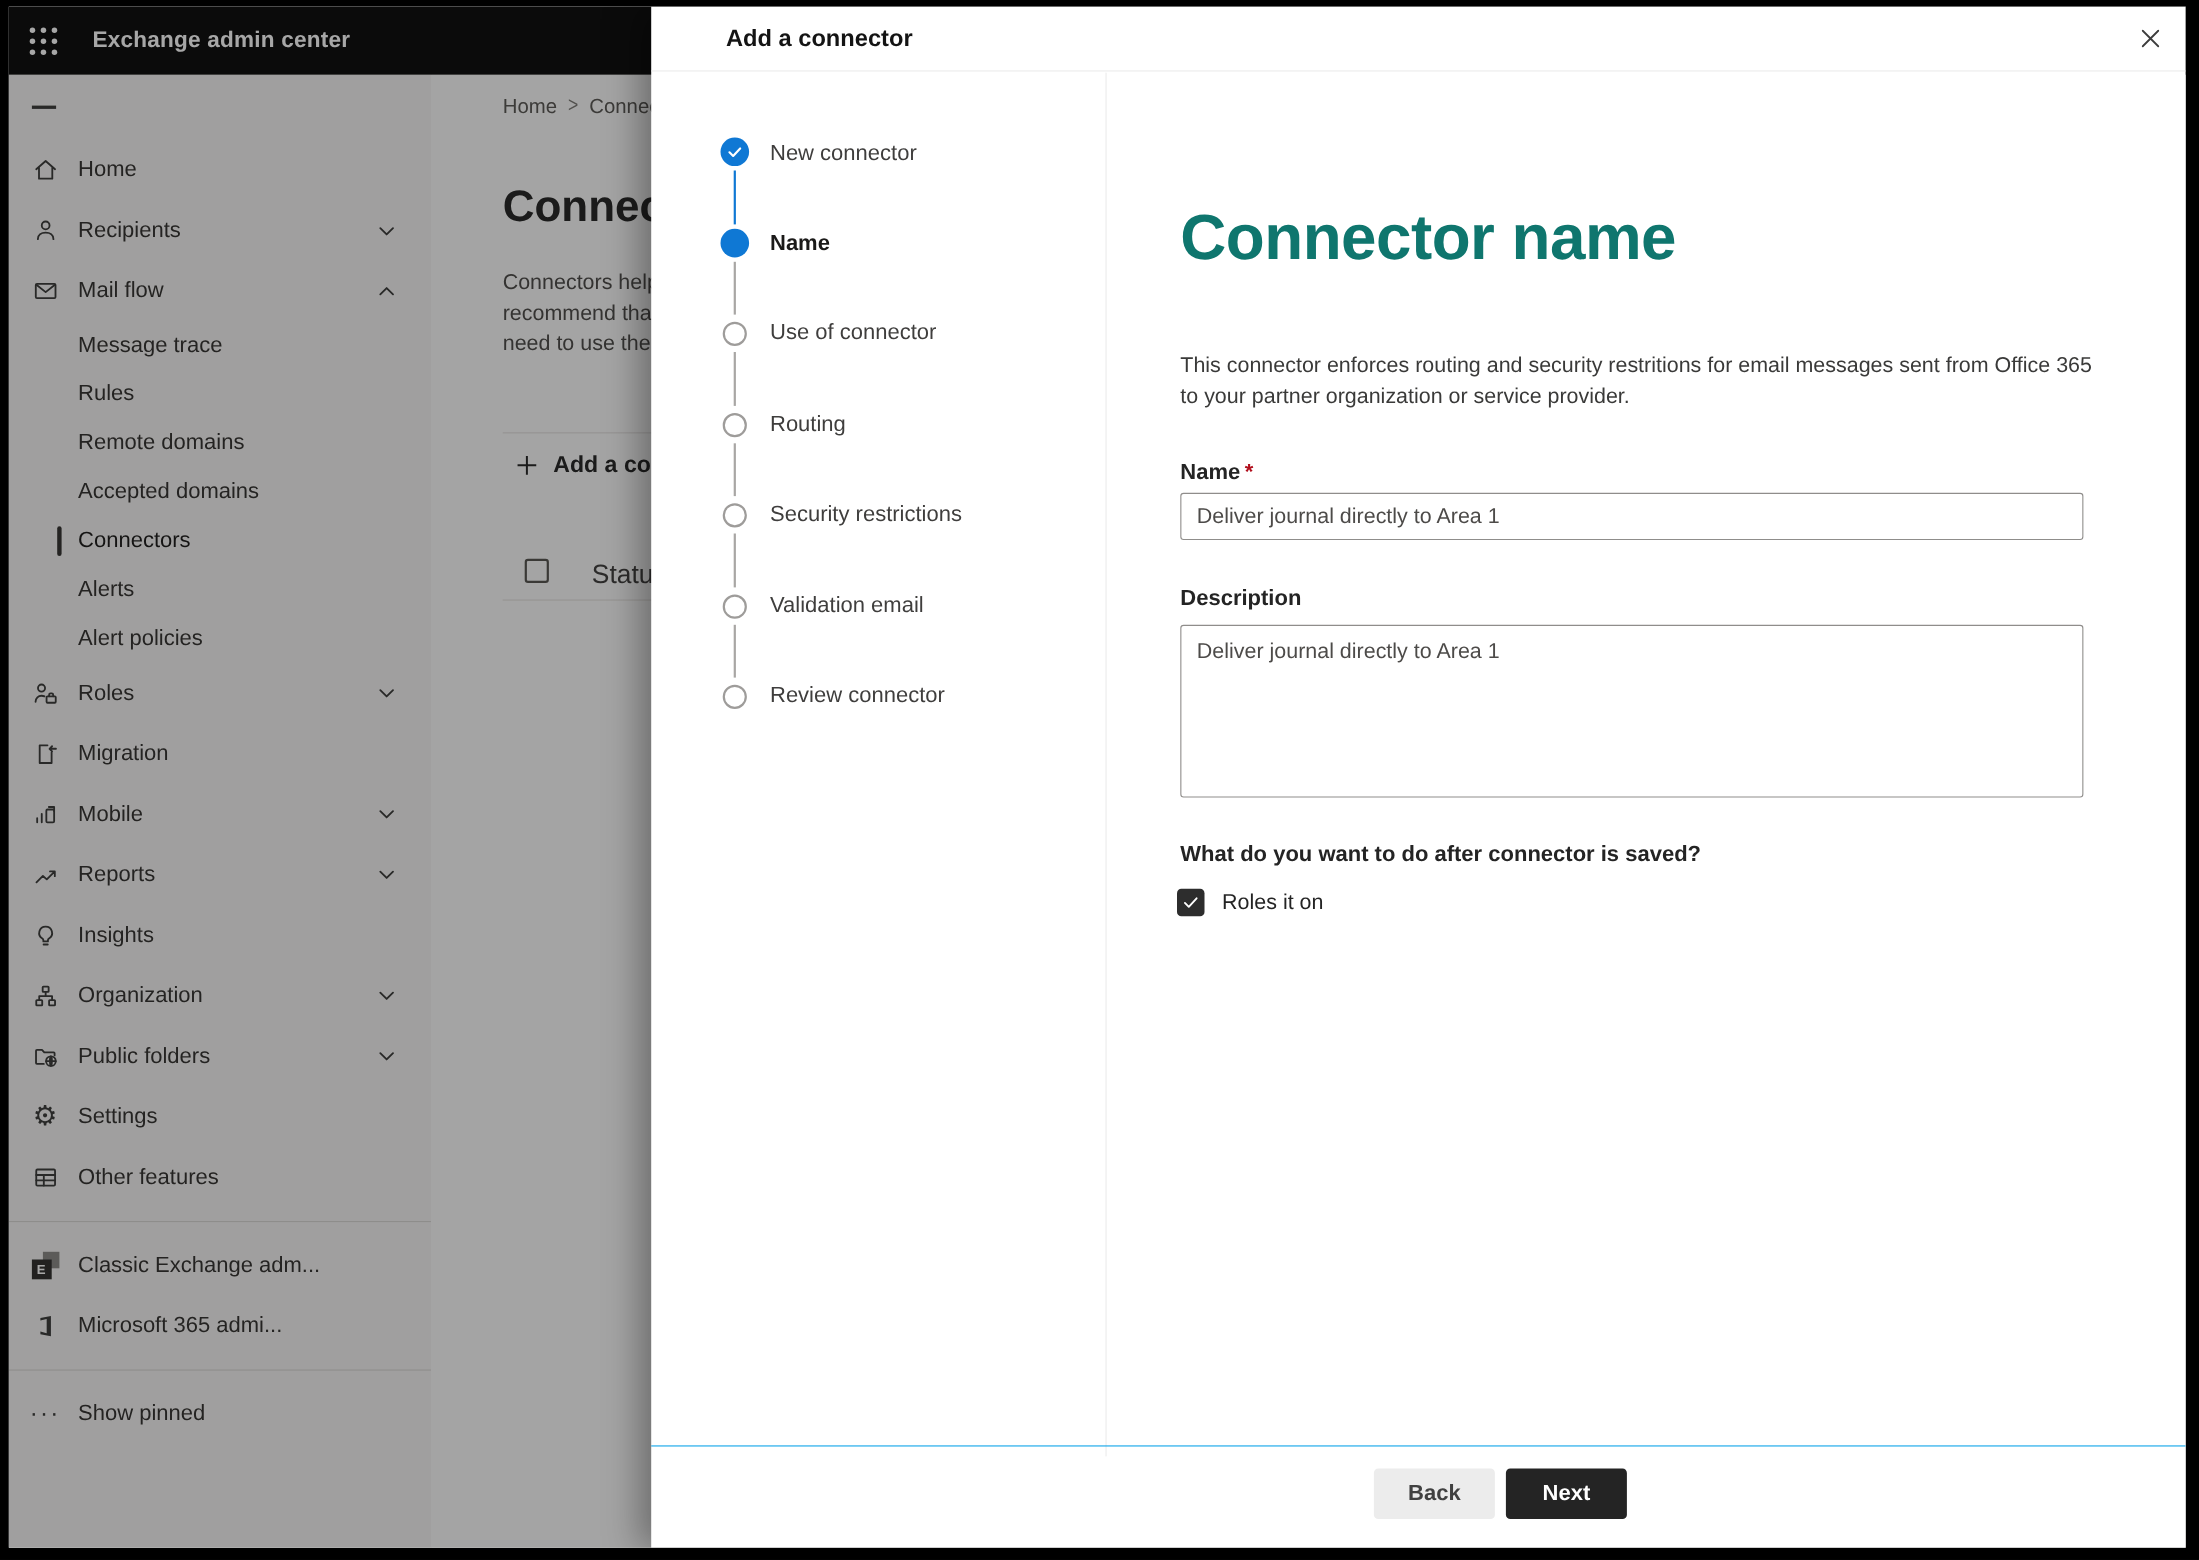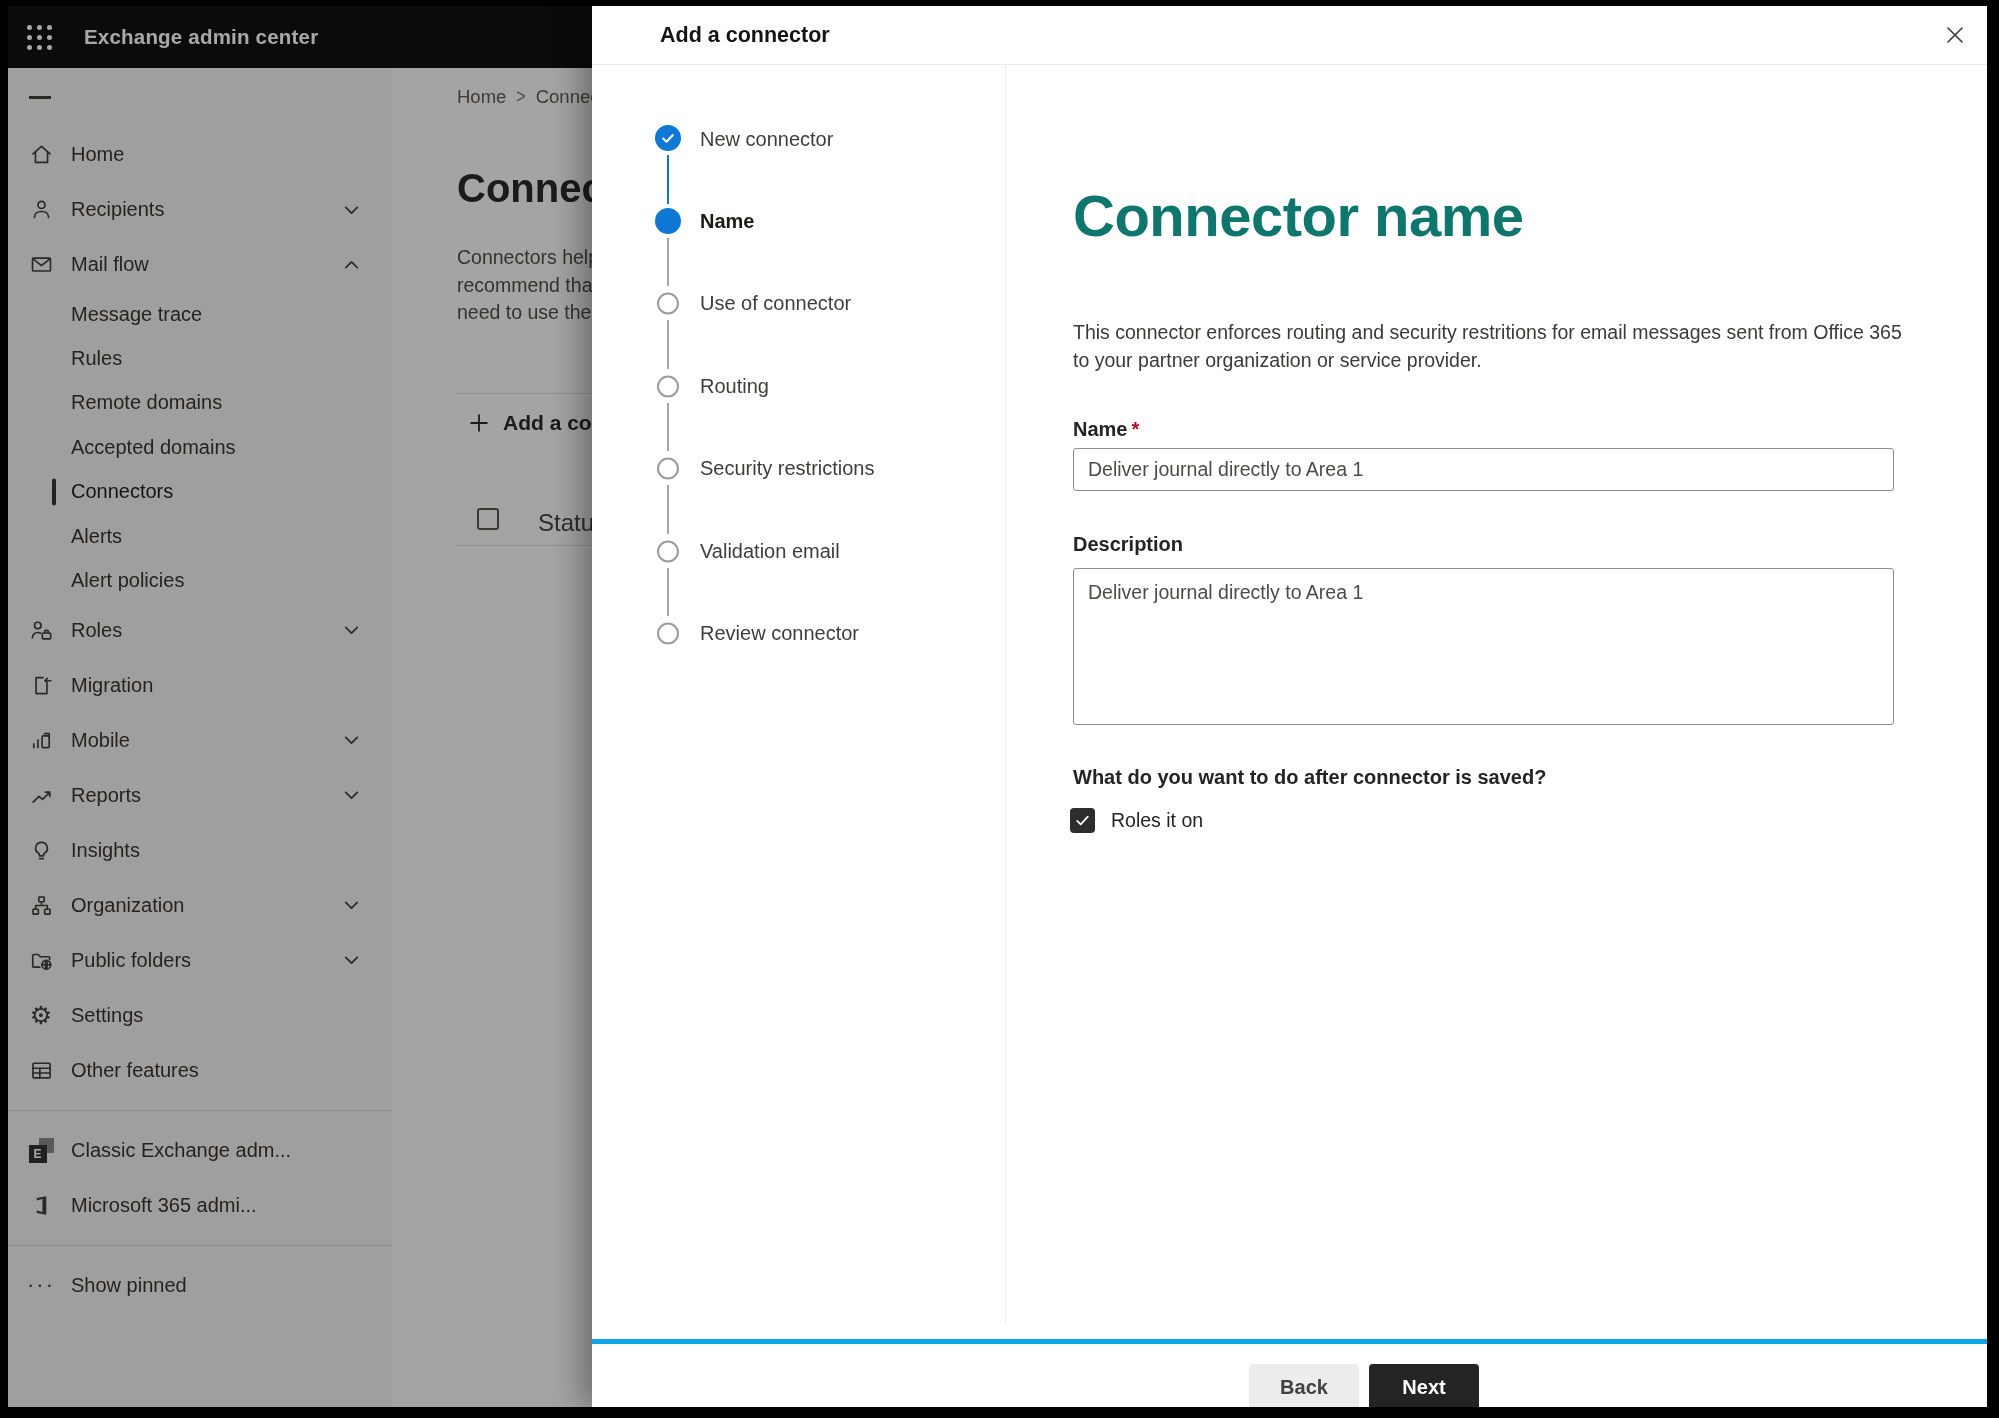--- a/index.html
+++ b/index.html
@@ -79,21 +79,21 @@
   .name-label{top:412px;}
   .name-input{position:absolute;left:481px;top:442px;width:821px;height:43px;border:1px solid #8f8d8b;border-radius:3px;padding:0 14px;font-size:19.5px;color:#4d4b49;background:#fff;outline:none;}
   .desc-label{top:527px;}
   .desc-input{position:absolute;left:481px;top:562px;width:821px;height:157px;border:1px solid #8f8d8b;border-radius:3px;padding:10px 14px;font-size:19.5px;color:#4d4b49;background:#fff;outline:none;resize:none;line-height:26px;}
   .question{position:absolute;left:481px;top:760px;font-size:20px;font-weight:700;color:#242424;}
   .chk-row{position:absolute;left:478px;top:802px;display:flex;align-items:center;cursor:pointer;}
   .chk-box{width:25px;height:25px;background:#2d2d2d;border-radius:4px;display:flex;align-items:center;justify-content:center;}
   .chk-label{margin-left:16px;font-size:19.5px;color:#242424;}
 
   
-  .dlg-footer{position:absolute;left:0;right:0;bottom:0;height:68px;border-top:5px solid #0ea5e9;}
+  .dlg-footer{position:absolute;left:0;right:0;bottom:12px;height:81px;border-top:1px solid #0ea5e9;}
   .btn{position:absolute;top:20px;width:110px;height:46px;border:none;border-radius:4px;font-size:20px;font-weight:600;cursor:pointer;display:flex;align-items:center;justify-content:center;}
   .btn-back{left:657px;background:#ececec;color:#414141;}
   .btn-next{left:777px;background:#242424;color:#fff;}
 </style>
 </head>
 <body>
 
 <div class="frame">
 <div class="screen">
 

